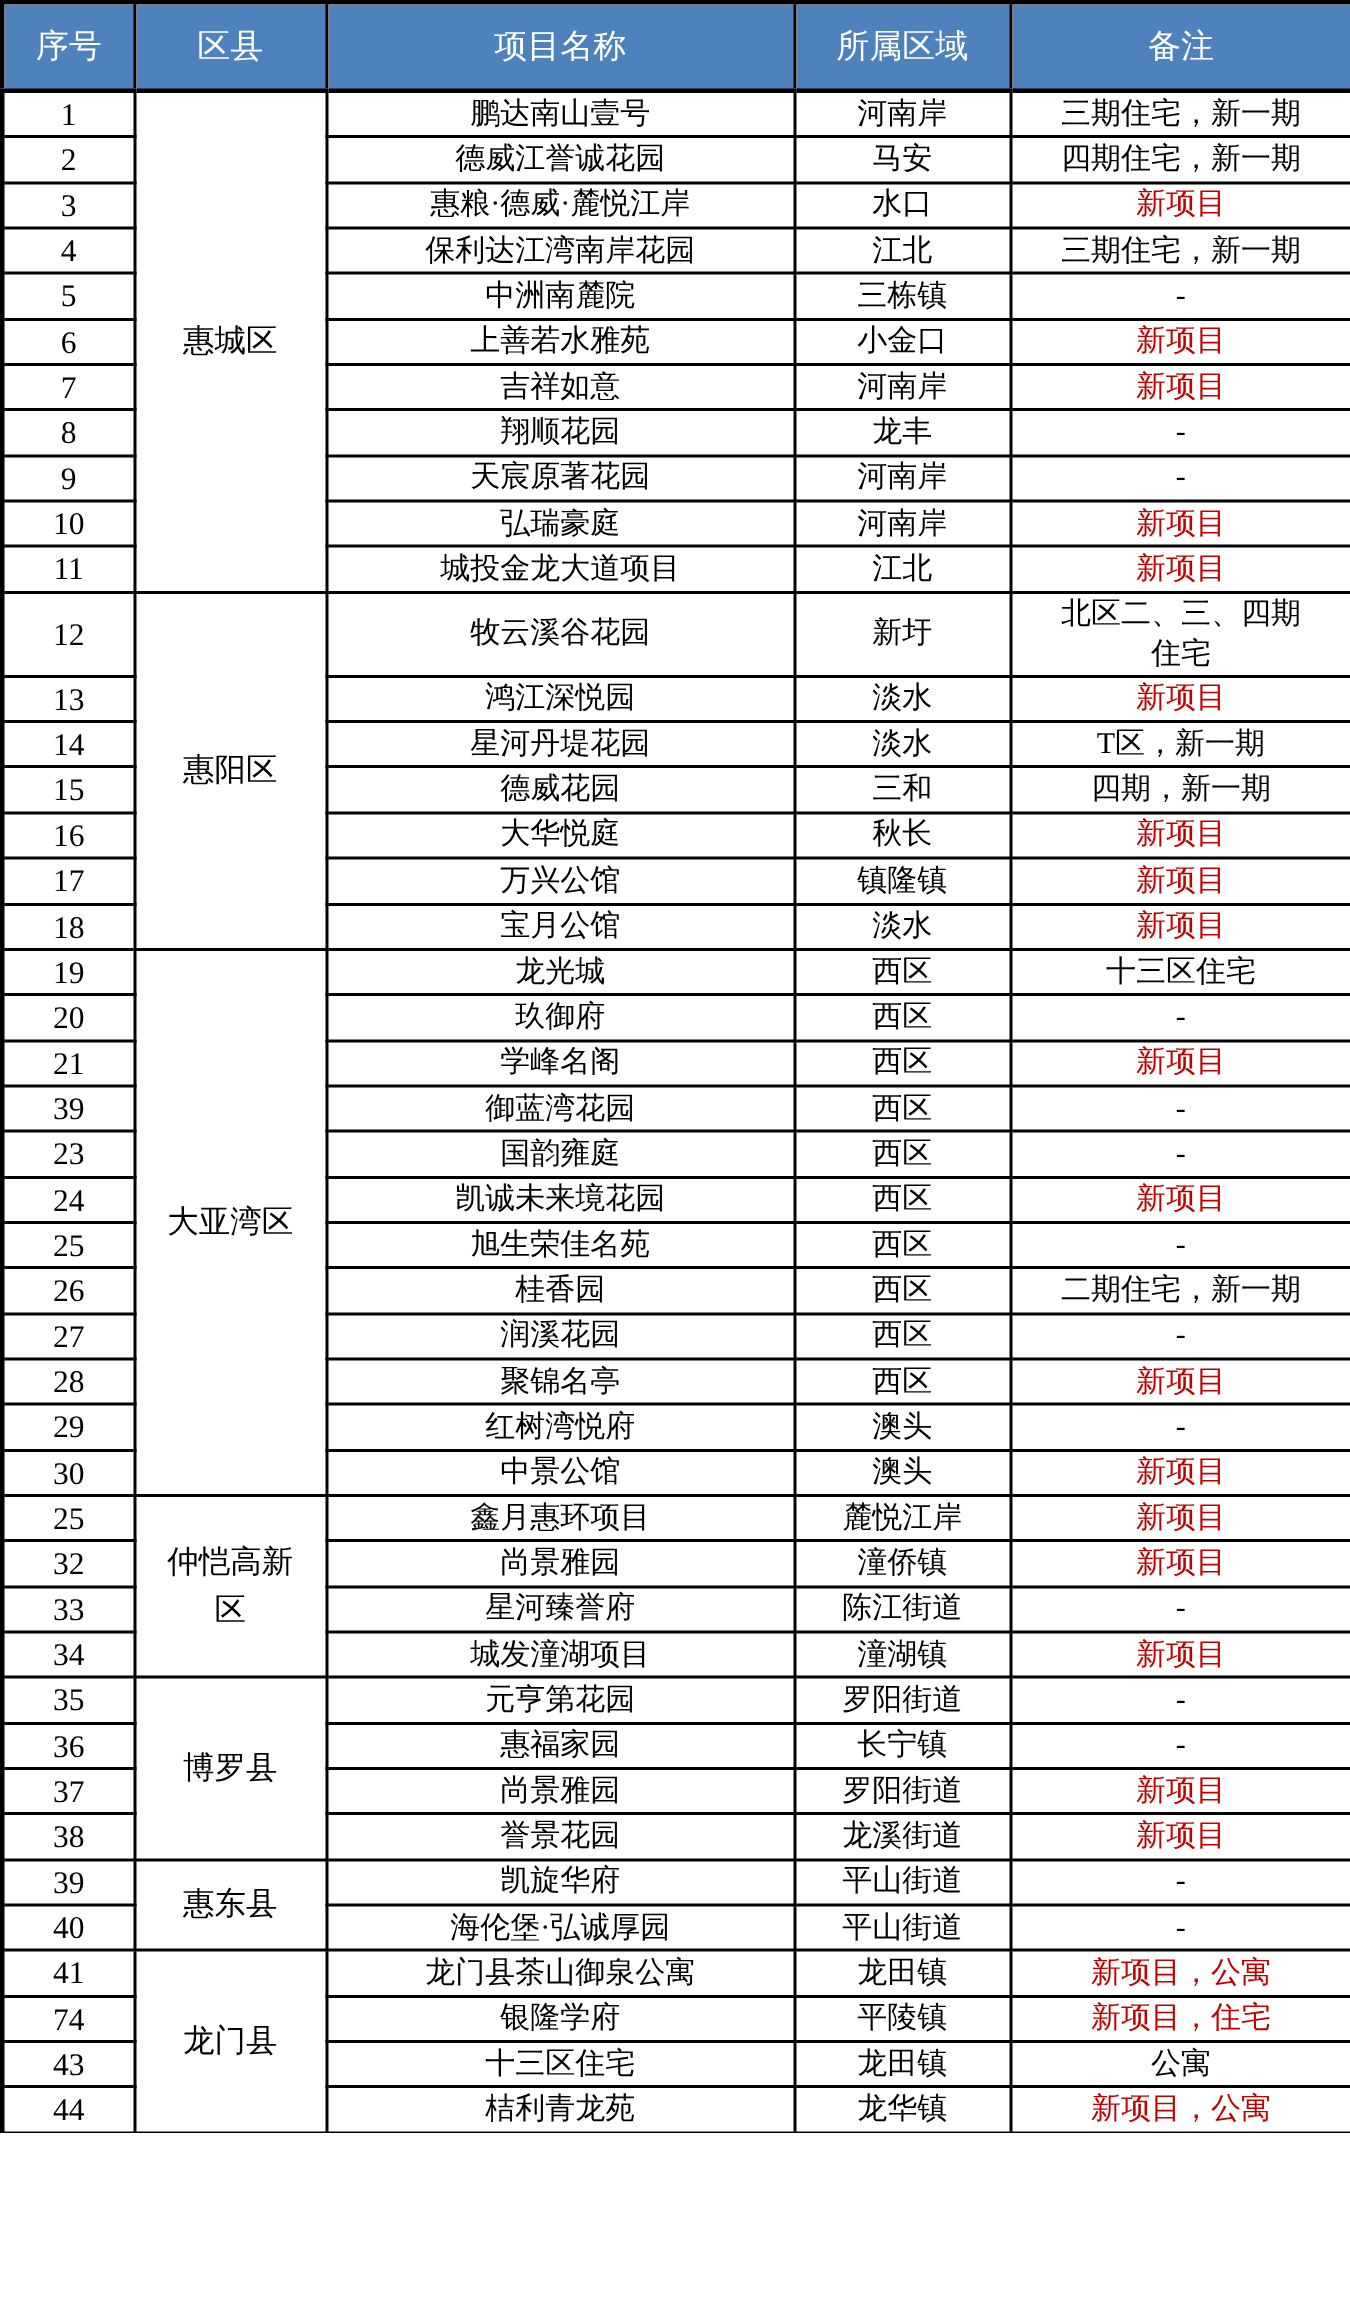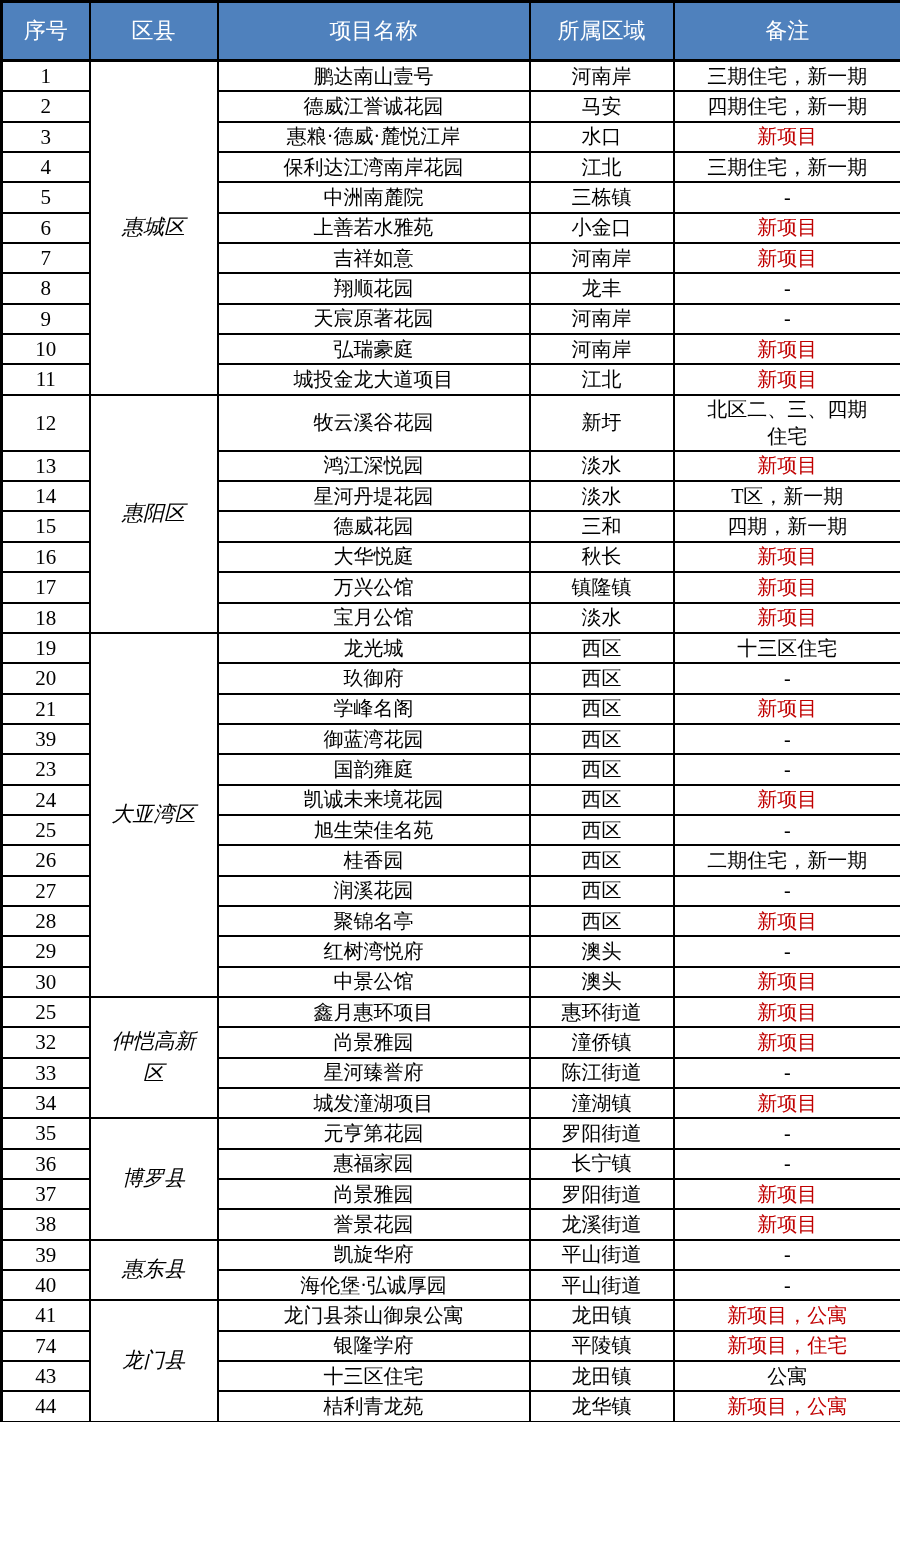--- a/index.html
+++ b/index.html
@@ -47,21 +47,20 @@
     border-bottom: 3px solid var(--border-color);
   }
   tbody td {
     height: 30px;
     font-size: 20px;
     line-height: 1.35;
   }
   td.row-no { font-size: 21px; }
   td.district {
     font-size: 21px;
-    font-style: italic;
   }
   td.district span {
     display: inline-block;
     max-width: 94px;
     word-break: break-all;
     line-height: 1.5;
   }
   td.remark { white-space: pre-line; }
   td.remark.red { color: var(--remark-red); }
   .footer {
@@ -277,21 +276,21 @@
         <tr>
           <td class="row-no">30</td>
           <td>中景公馆</td>
           <td>澳头</td>
           <td class="remark red">新项目</td>
         </tr>
         <tr>
           <td class="row-no">25</td>
           <td class="district" rowspan="4"><span>仲恺高新区</span></td>
           <td>鑫月惠环项目</td>
-          <td>惠环街道</td>
+          <td>麓悦江岸</td>
           <td class="remark red">新项目</td>
         </tr>
         <tr>
           <td class="row-no">32</td>
           <td>尚景雅园</td>
           <td>潼侨镇</td>
           <td class="remark red">新项目</td>
         </tr>
         <tr>
           <td class="row-no">33</td>

